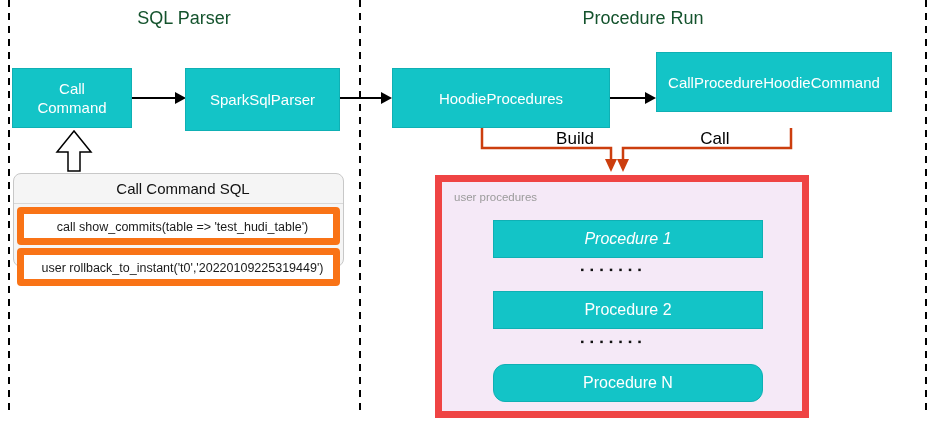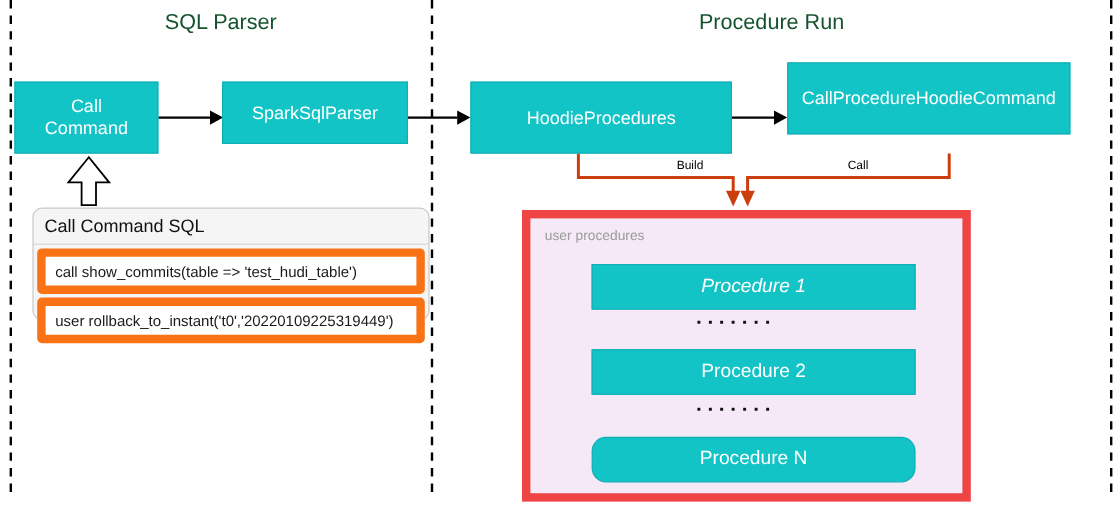--- a/index.html
+++ b/index.html
@@ -12,26 +12,27 @@
     position:absolute;top:7px;font-size:18px;line-height:22px;text-align:center;
     color:#14532d;z-index:2;
   }
   .node{
     position:absolute;z-index:2;display:flex;align-items:center;justify-content:center;
     background:var(--teal);border:1px solid var(--teal-border);
     color:#fff;font-size:15px;line-height:19px;text-align:center;white-space:pre-line;
     box-sizing:border-box;
   }
   .edge-label{
-    position:absolute;z-index:2;font-size:10px;line-height:18px;text-align:center;color:#000;
+    position:absolute;z-index:2;font-size:17px;line-height:18px;text-align:center;color:#000;
   }
   .sql-panel{
-    position:absolute;left:27px;top:173px;width:331px;height:94px;z-index:2;
+    position:absolute;left:13px;top:173px;width:331px;height:94px;z-index:2;
     background:var(--panel-bg);border:1px solid #c8c8c8;border-radius:8px;
     box-sizing:border-box;
+    text-align:center;
   }
   .sql-panel-header{
     font-size:15px;line-height:18px;color:#111;
     padding:6px 0 5px 9px;border-bottom:1px solid #d8d8d8;
   }
   .sql-rows{padding:3px;}
   .sql-row{
     background:#fff;border:7px solid #f97316;border-radius:4px;
     height:38px;line-height:27px;font-size:12.5px;color:#1a1a1a;
     padding-left:8px;margin-bottom:3px;box-sizing:border-box;
@@ -89,21 +90,21 @@
       <path d="M791,128 V148 H623 V161" fill="none" stroke="#cc3e0e" stroke-width="2.5"></path>
       <polygon points="617,159 629,159 623,172" fill="#cc3e0e"></polygon>
     </g>
   </svg>
 
   <div class="section-title" style="left:8px;width:352px;">SQL Parser</div>
   <div class="section-title" style="left:360px;width:566px;">Procedure Run</div>
 
   <div class="node" style="left:12px;top:68px;width:120px;height:60px;">Call
 Command</div>
-  <div class="node" style="left:185px;top:68px;width:155px;height:52px;">SparkSqlParser</div>
+  <div class="node" style="left:185px;top:68px;width:155px;height:63px;">SparkSqlParser</div>
   <div class="node" style="left:392px;top:68px;width:218px;height:60px;">HoodieProcedures</div>
   <div class="node" style="left:656px;top:52px;width:236px;height:60px;">CallProcedureHoodieCommand</div>
 
   <div class="edge-label" style="left:530px;top:130px;width:90px;">Build</div>
   <div class="edge-label" style="left:670px;top:130px;width:90px;">Call</div>
 
   <div class="sql-panel">
     <div class="sql-panel-header">Call Command SQL</div>
     <div class="sql-rows">
       <div class="sql-row">call show_commits(table =&gt; 'test_hudi_table')</div>

